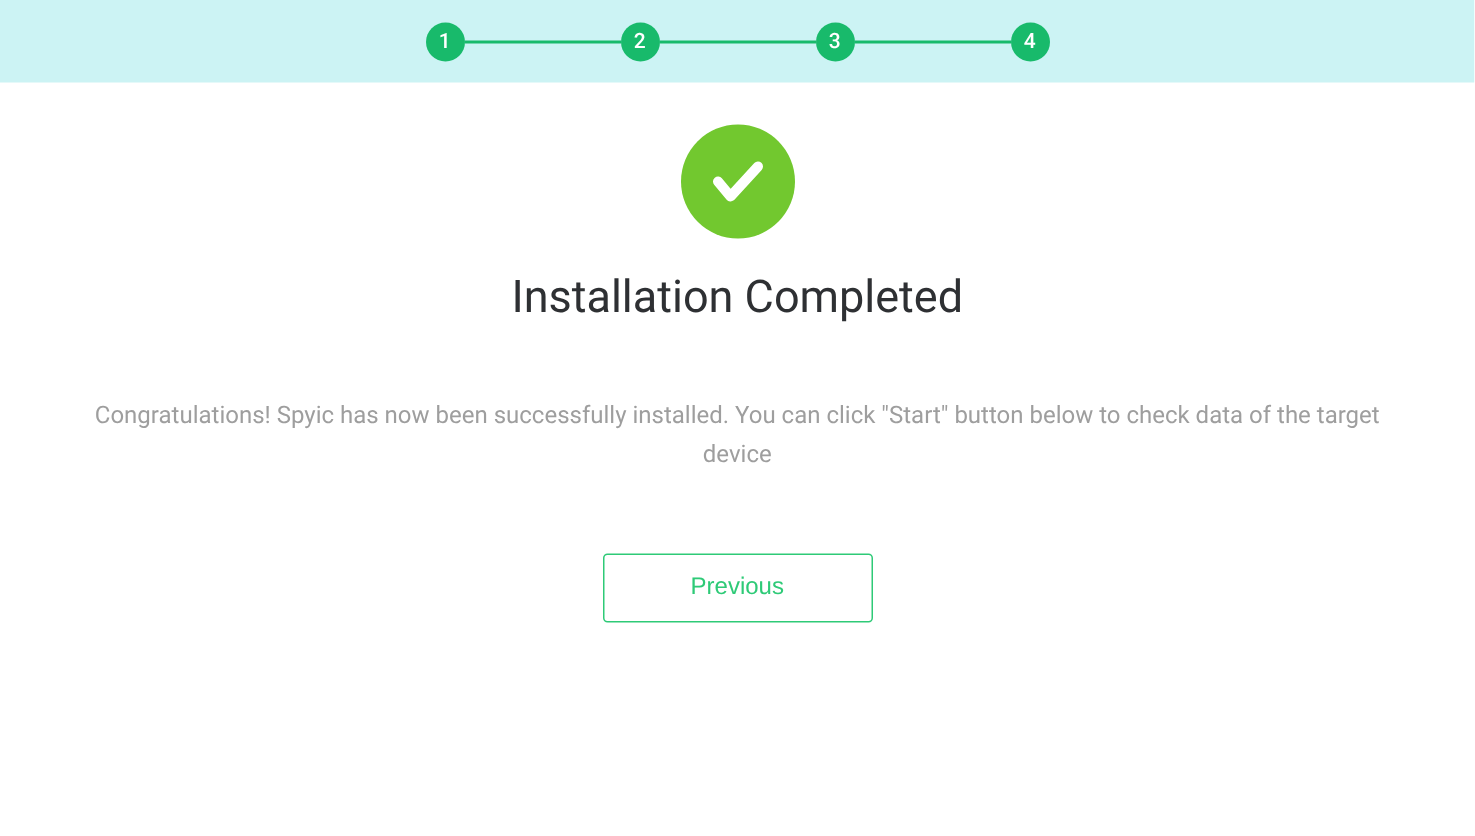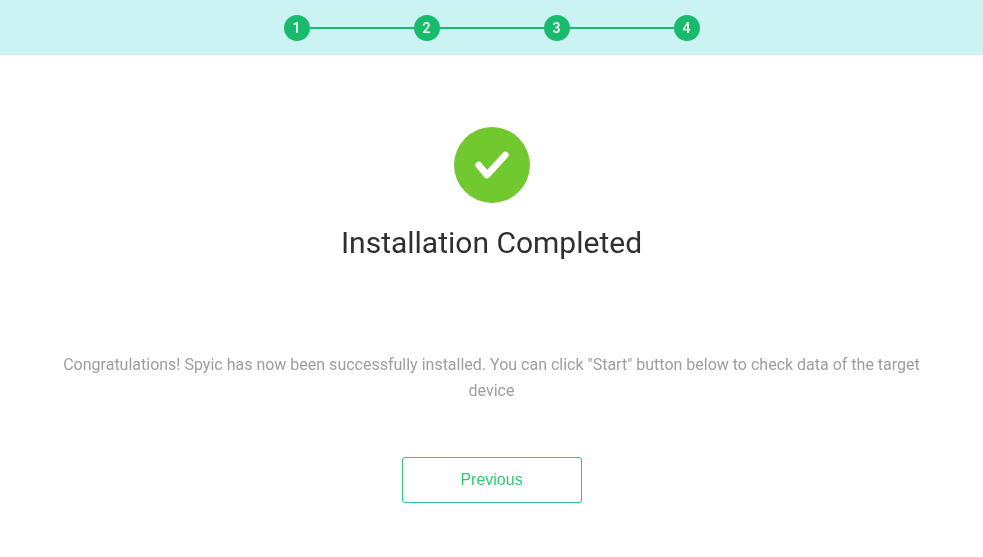--- a/index.html
+++ b/index.html
@@ -36,21 +36,21 @@
       align-items: center;
       justify-content: center;
       font-weight: 500;
     }
     .step-line {
       width: 104px;
       height: 2px;
       background: #18ba6b;
     }
     .main {
-      padding-top: 72px;
+      padding-top: 28px;
       text-align: center;
     }
     .check-circle {
       width: 76px;
       height: 76px;
       border-radius: 50%;
       background: #72c82f;
       margin: 0 auto;
       display: flex;
       align-items: center;
@@ -60,21 +60,21 @@
       width: 40px;
       height: 40px;
     }
     .title {
       margin-top: 22px;
       font-size: 30px;
       font-weight: 400;
       color: #2e3033;
     }
     .description {
-      margin-top: 92px;
+      margin-top: 48px;
       font-size: 16px;
       color: #9e9e9e;
       line-height: 1.6;
       padding: 0 40px;
     }
     .button-row {
       margin-top: 54px;
       display: flex;
       justify-content: center;
       gap: 8px;

